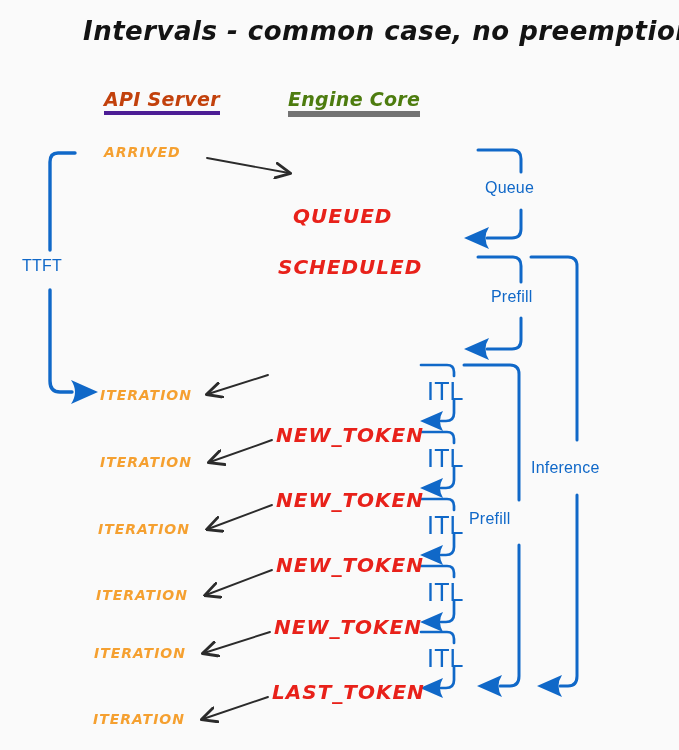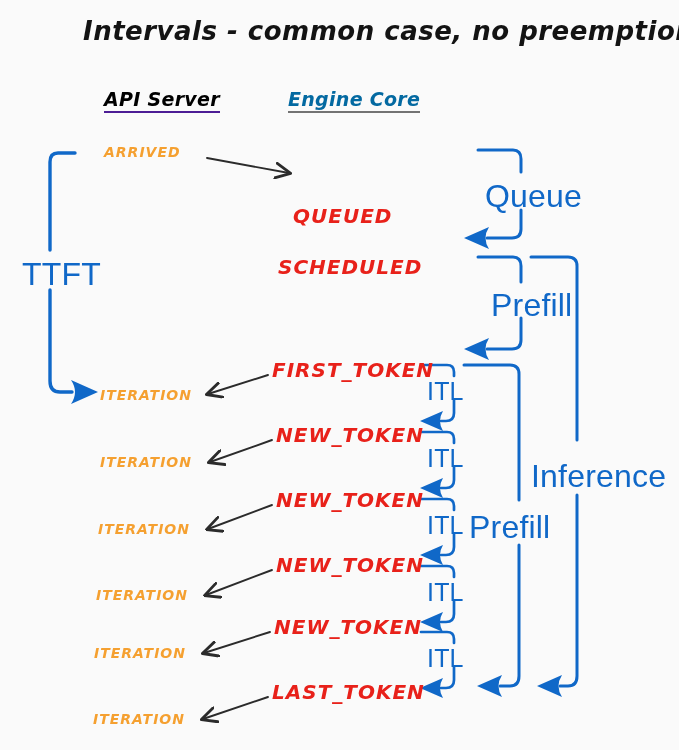--- a/index.html
+++ b/index.html
@@ -38,32 +38,32 @@
     font-weight:700;
     font-size:26px;
     color:#131313;
     letter-spacing:0.5px;
   }
   .hdr{
     font-size:19px;
     letter-spacing:0.3px;
     padding-bottom:2px;
   }
-  .hdr.api{ color:#000000; border-bottom:2px solid #4c1d95; }
-  .hdr.eng{ color:#0369a1; border-bottom:2px solid #737373; }
+  .hdr.api{ color:#c2410c; border-bottom:4px solid #4c1d95; }
+  .hdr.eng{ color:#4d7c0f; border-bottom:6px solid #737373; }
 
   .state-orange{ color:#f5a030; font-size:14px; letter-spacing:1px; }
   .state-red{ color:#e8211a; font-size:20px; letter-spacing:1px; }
 
   .blue-lbl{
     font-family:"Liberation Sans", sans-serif;
     font-style:normal;
     font-weight:400;
     color:#1068c8;
-    font-size:32px;
+    font-size:16px;
     letter-spacing:0.2px;
   }
   .blue-lbl.sm{ font-size:25px; }
 </style>
 </head>
 <body>
 
 <div id="stage" style="background: rgb(250, 250, 250);">
 
   <svg viewBox="0 0 679 750">
@@ -141,21 +141,20 @@
 
   <div class="txt title" style="left:83px; top:18px;">Intervals - common case, no preemptions</div>
 
   <div class="txt hand hdr api" style="left:104px; top:90px;">API Server</div>
   <div class="txt hand hdr eng" style="left:288px; top:90px;">Engine Core</div>
 
   <div class="txt hand state-orange" style="left:104px; top:145px;">ARRIVED</div>
   <div class="txt hand state-red" style="left:293px; top:158px;margin-top:48px;">QUEUED</div>
   <div class="txt hand state-red" style="left:278px; top:257px;">SCHEDULED</div>
 
-  <div class="txt hand state-red" style="left:272px; top:360px;">FIRST_TOKEN</div>
   <div class="txt hand state-red" style="left:276px; top:425px;">NEW_TOKEN</div>
   <div class="txt hand state-red" style="left:276px; top:490px;">NEW_TOKEN</div>
   <div class="txt hand state-red" style="left:276px; top:555px;">NEW_TOKEN</div>
   <div class="txt hand state-red" style="left:274px; top:617px;">NEW_TOKEN</div>
   <div class="txt hand state-red" style="left:272px; top:682px;">LAST_TOKEN</div>
 
   <div class="txt hand state-orange" style="left:100px; top:388px;">ITERATION</div>
   <div class="txt hand state-orange" style="left:100px; top:455px;">ITERATION</div>
   <div class="txt hand state-orange" style="left:98px; top:522px;">ITERATION</div>
   <div class="txt hand state-orange" style="left:96px; top:588px;">ITERATION</div>

